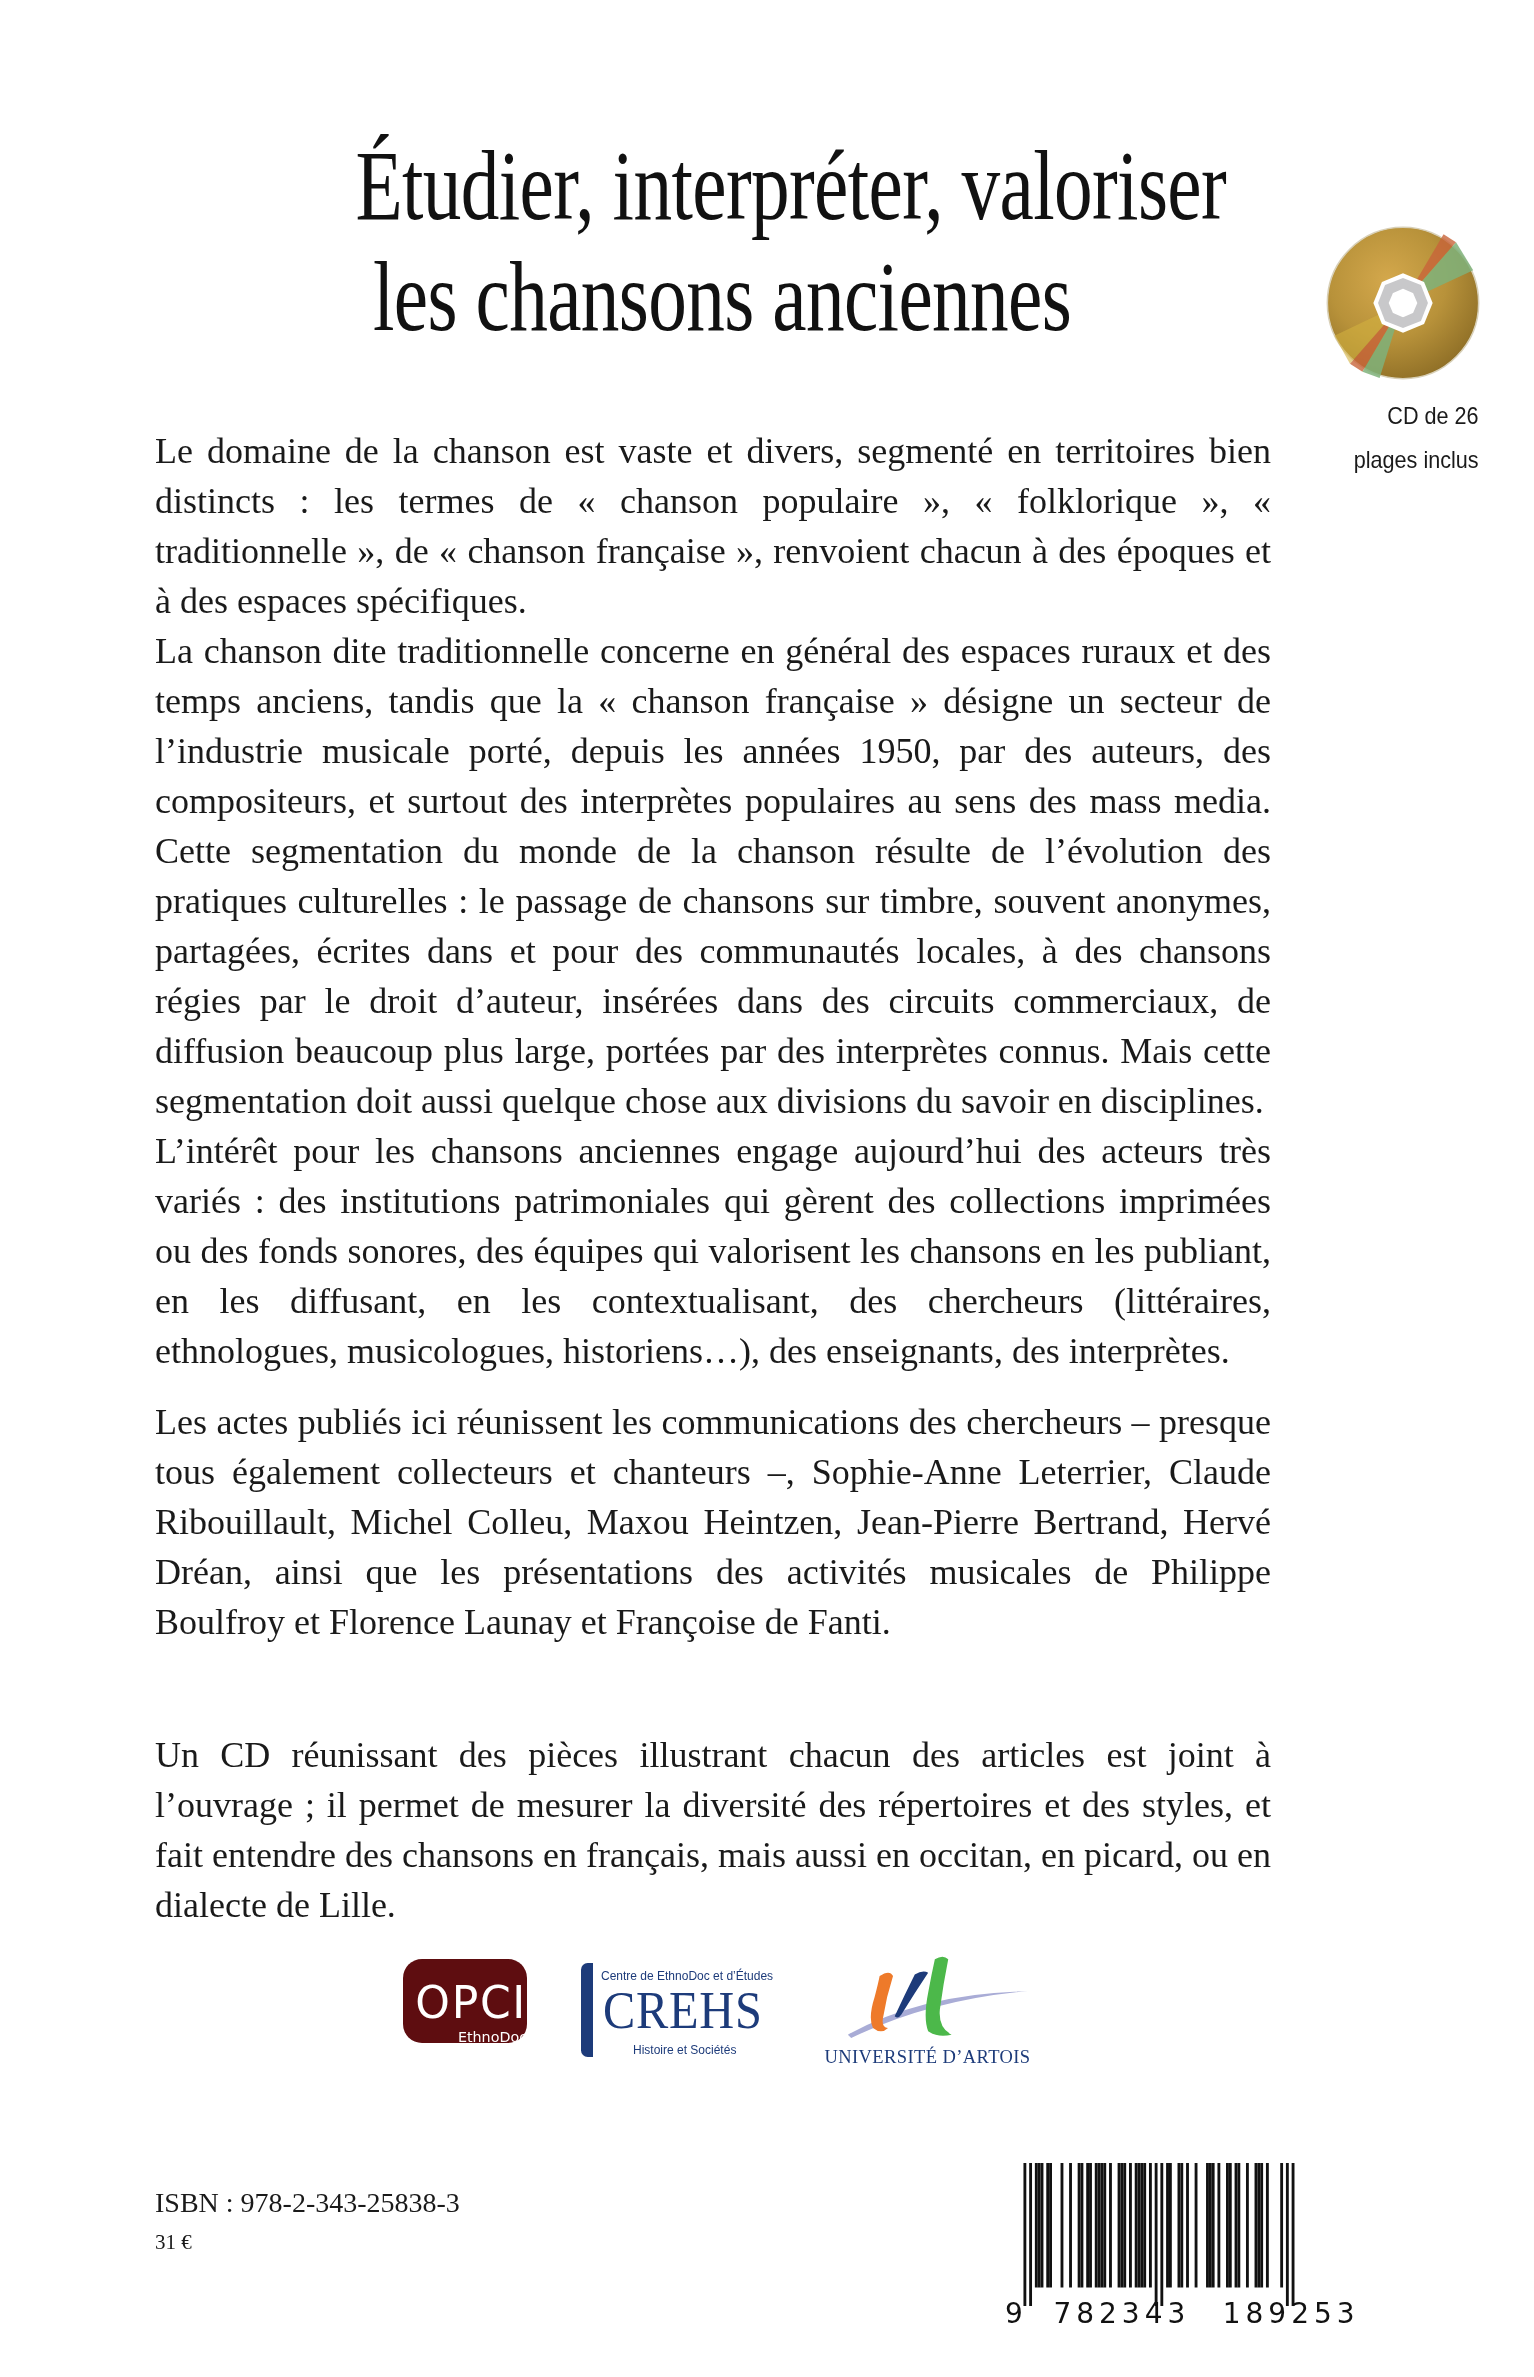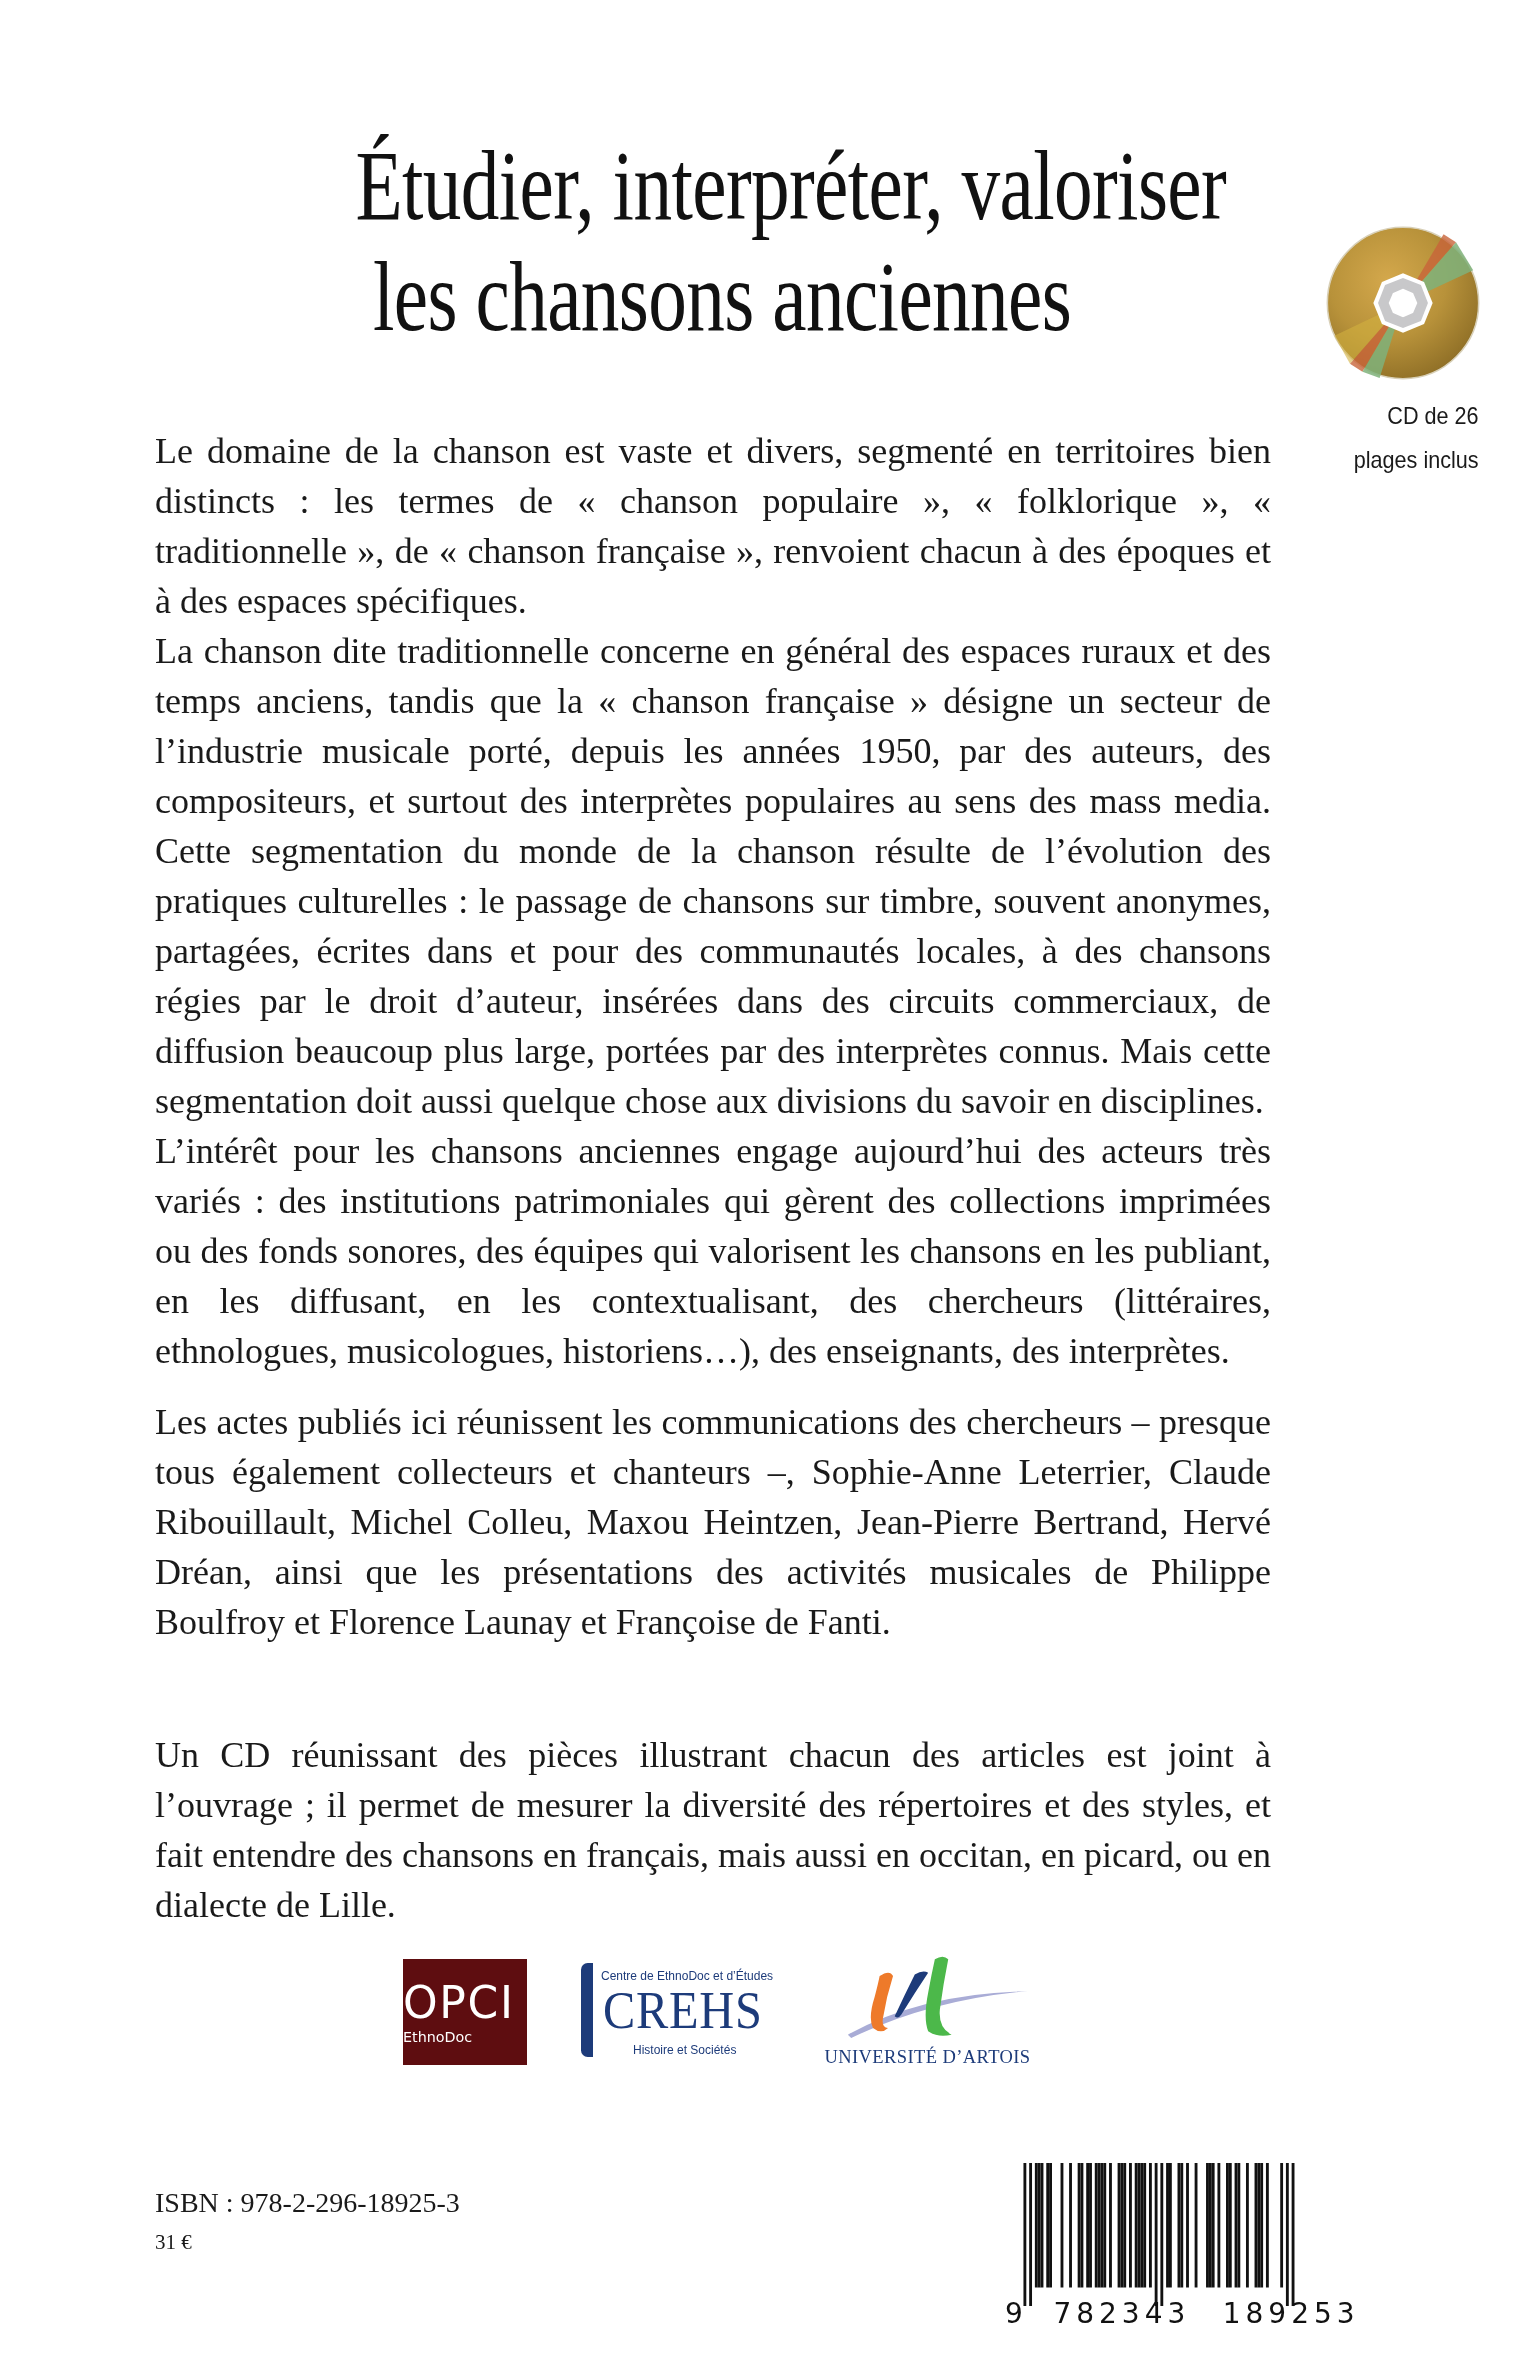--- a/index.html
+++ b/index.html
@@ -26,22 +26,22 @@
       font-family: "Liberation Serif", serif; font-size: 36px; line-height: 50px;
       color: #1a1a1a; text-align: justify;
     }
     .body-text p { margin: 0; }
     .block-a { top: 426px; }
     .block-b { top: 1397px; }
     .block-c { top: 1730px; }
 
     .logos { position: absolute; top: 1959px; left: 403px; width: 638px; height: 126px; }
     .logo-opci {
-      position: absolute; left: 0; top: 0; width: 124px; height: 106px; background: #5e0d10;
-      color: #fff; text-align: left;
+      position: absolute; left: 0; top: 0; width: 124px; height: 84px; background: #5e0d10;
+      color: #fff; text-align: right; border-radius: 19px;
     }
     .logo-opci .big { font-family: "DejaVu Sans", sans-serif; font-size: 44px; letter-spacing: 1.7px; margin-top: 20px; line-height: 47px; }
     .logo-opci .small { font-family: "DejaVu Sans", sans-serif; font-size: 14.3px; margin-top: 3.4px; }
 
     .logo-crehs { position: absolute; left: 178px; top: 0; width: 235px; height: 109px; }
     .crehs-bar { position: absolute; left: 0; top: 4.2px; width: 11.7px; height: 94px; background: #1d3b7a; border-radius: 6.7px 0 0 6.7px; }
     .crehs-top { position: absolute; left: 20px; top: 10px; font-family: "Liberation Sans", sans-serif; font-size: 12px; color: #1d3b7a; white-space: nowrap; }
     .crehs-big { position: absolute; left: 22px; top: 23.5px; font-family: "Liberation Serif", serif; font-size: 52px; color: #1d3b7a; letter-spacing: 0.8px; line-height: 55px; transform: scaleX(0.93); transform-origin: left; }
     .crehs-bottom { position: absolute; left: 52px; top: 84px; font-family: "Liberation Sans", sans-serif; font-size: 12px; color: #1d3b7a; white-space: nowrap; }
 
@@ -120,21 +120,21 @@
     <svg class="artois-mark" viewBox="0 0 240 110">
       <path d="M20,100 Q110,50 235,48 Q120,58 24,104 Z" fill="#a9acd6"></path>
       <path d="M58,30 Q70,22 74,30 Q66,55 62,80 Q60,92 68,92 Q60,100 50,92 Q44,80 52,55 Q56,40 58,30 Z" fill="#ee7a2a"></path>
       <path d="M100,28 Q110,22 116,26 Q100,50 84,76 Q80,82 76,78 Q88,52 100,28 Z" fill="#1d3b7a"></path>
       <path d="M124,10 Q134,4 140,10 Q134,40 130,70 Q128,92 144,100 Q128,104 116,96 Q110,80 116,50 Q120,28 124,10 Z" fill="#4cb84a"></path>
     </svg>
     <div class="artois-name">UNIVERSITÉ D’ARTOIS</div>
   </div>
 </div>
 
-<div class="isbn">ISBN : 978-2-296-18925-3</div>
+<div class="isbn">ISBN : 978-2-343-25838-3</div>
 <div class="price">31 €</div>
 
 <div class="barcode">
   <svg id="barcode-svg" viewBox="0 0 348 170" preserveAspectRatio="none">
       <rect x="22" y="0" width="3.4" height="170" fill="#111"></rect>
       <rect x="28.8" y="0" width="3.4" height="170" fill="#111"></rect>
       <rect x="35.6" y="0" width="3.4" height="148" fill="#111"></rect>
       <rect x="39" y="0" width="3.4" height="148" fill="#111"></rect>
       <rect x="42.4" y="0" width="3.4" height="148" fill="#111"></rect>
       <rect x="49.2" y="0" width="3.4" height="148" fill="#111"></rect>

